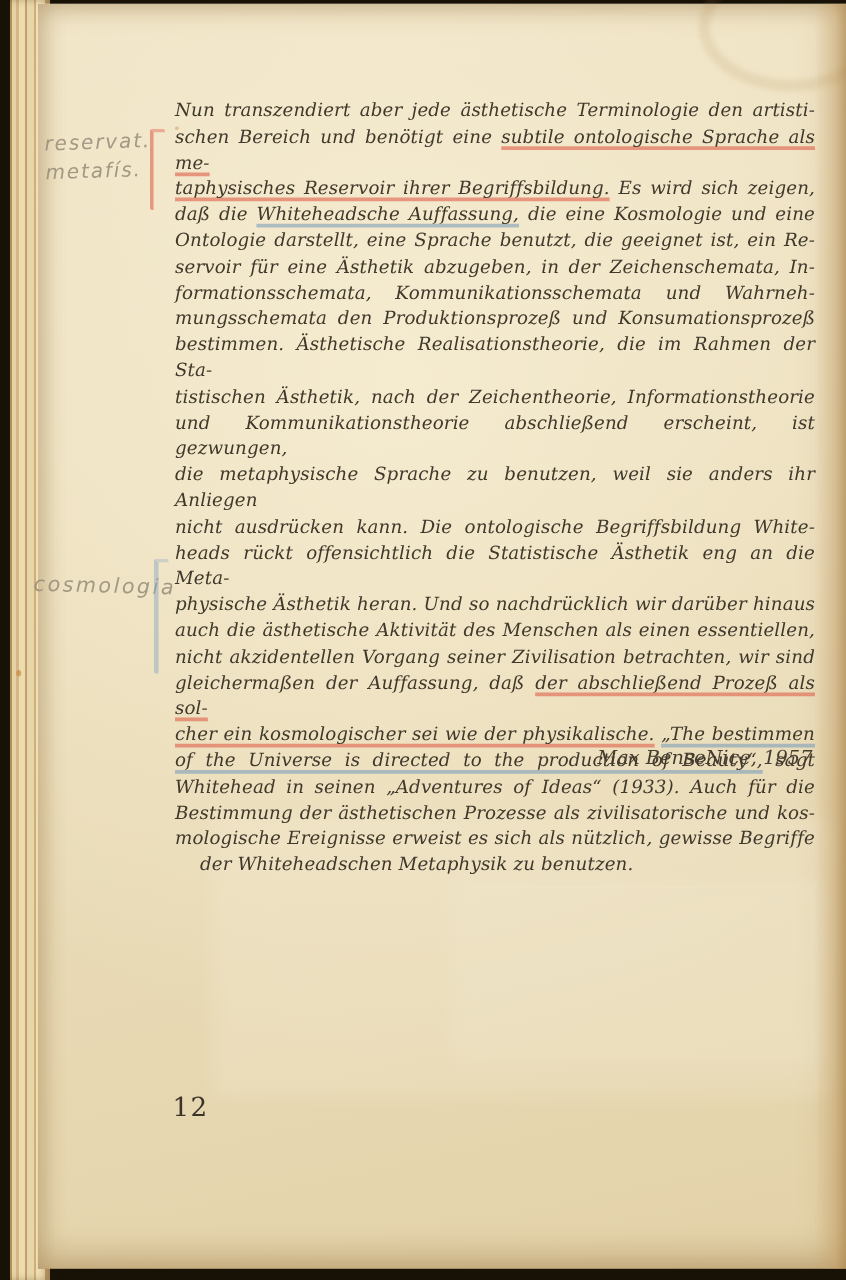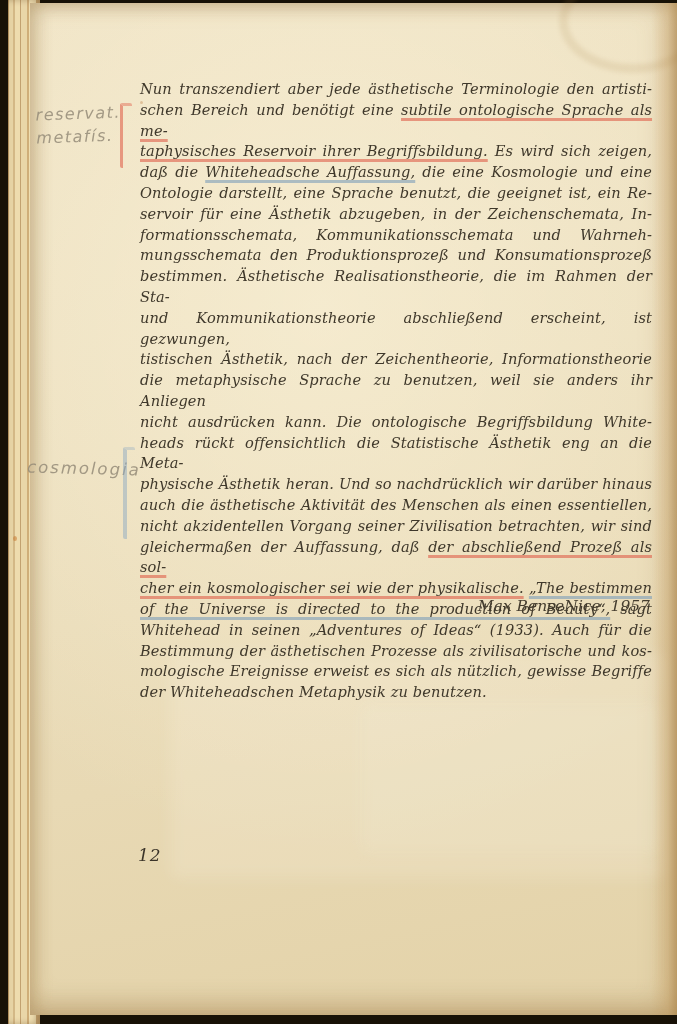--- a/index.html
+++ b/index.html
@@ -53,38 +53,38 @@
   .showthrough.a{left:140px;top:650px;width:495px;height:225px;}
   .showthrough.b{left:330px;top:700px;width:300px;height:150px;background:rgba(250,244,228,.12);}
 
   
   .text-block{
     position:absolute;left:110px;top:76px;width:512px;
     font-style:italic;font-size:14.6px;line-height:20.8px;
     color:#3f382b;letter-spacing:.1px;
   }
   .line{text-align:justify;text-align-last:justify;white-space:normal;}
-  .line.last{text-align-last:left;}
+  .line.last{text-align-last:left;margin-left:20px;}
   .mark-red{
     text-decoration:underline;text-decoration-color:rgba(223,99,78,.62);
     text-decoration-thickness:2.6px;text-underline-offset:3.2px;text-decoration-skip-ink:none;
   }
   .mark-blue{
     text-decoration:underline;text-decoration-color:rgba(128,159,186,.62);
     text-decoration-thickness:2.6px;text-underline-offset:3.2px;text-decoration-skip-ink:none;
   }
 
   .signature-row{
     position:absolute;left:110px;top:594px;width:510px;
     display:flex;justify-content:flex-end;
     font-style:italic;font-size:15.5px;color:#453d2f;
   }
   .page-number{
-    position:absolute;left:108px;top:842px;
-    font-size:17px;color:#3b3429;letter-spacing:1px;font-style:italic;
+    position:absolute;left:108px;top:871px;
+    font-size:21px;color:#3b3429;letter-spacing:1px;
   }
 
   
   .pencil{
     font-family:"DejaVu Sans", sans-serif;font-style:italic;
     color:rgba(148,139,120,.85);letter-spacing:1.5px;
   }
   .note-top{
     position:absolute;left:6px;top:99px;font-size:16px;line-height:23px;
     transform:rotate(-2deg);
@@ -131,22 +131,22 @@
     <div class="text-block" id="text-block">
         <div class="line"><span>Nun transzendiert aber jede ästhetische Terminologie den artisti-</span></div>
         <div class="line"><span>schen Bereich und benötigt eine </span><span class="mark-red">subtile ontologische Sprache als me-</span></div>
         <div class="line"><span class="mark-red">taphysisches Reservoir ihrer Begriffsbildung.</span><span> Es wird sich zeigen,</span></div>
         <div class="line"><span>daß die </span><span class="mark-blue">Whiteheadsche Auffassung,</span><span> die eine Kosmologie und eine</span></div>
         <div class="line"><span>Ontologie darstellt, eine Sprache benutzt, die geeignet ist, ein Re-</span></div>
         <div class="line"><span>servoir für eine Ästhetik abzugeben, in der Zeichenschemata, In-</span></div>
         <div class="line"><span>formationsschemata, Kommunikationsschemata und Wahrneh-</span></div>
         <div class="line"><span>mungsschemata den Produktionsprozeß und Konsumationsprozeß</span></div>
         <div class="line"><span>bestimmen. Ästhetische Realisationstheorie, die im Rahmen der Sta-</span></div>
+        <div class="line"><span>tistischen Ästhetik, nach der Zeichentheorie, Informationstheorie</span></div>
         <div class="line"><span>und Kommunikationstheorie abschließend erscheint, ist gezwungen,</span></div>
-        <div class="line"><span>tistischen Ästhetik, nach der Zeichentheorie, Informationstheorie</span></div>
         <div class="line"><span>die metaphysische Sprache zu benutzen, weil sie anders ihr Anliegen</span></div>
         <div class="line"><span>nicht ausdrücken kann. Die ontologische Begriffsbildung White-</span></div>
         <div class="line"><span>heads rückt offensichtlich die Statistische Ästhetik eng an die Meta-</span></div>
         <div class="line"><span>physische Ästhetik heran. Und so nachdrücklich wir darüber hinaus</span></div>
         <div class="line"><span>auch die ästhetische Aktivität des Menschen als einen essentiellen,</span></div>
         <div class="line"><span>nicht akzidentellen Vorgang seiner Zivilisation betrachten, wir sind</span></div>
         <div class="line"><span>gleichermaßen der Auffassung, daß </span><span class="mark-red">der abschließend Prozeß als sol-</span></div>
         <div class="line"><span class="mark-red">cher ein kosmologischer sei wie der physikalische.</span><span> </span><span class="mark-blue">„The bestimmen</span></div>
         <div class="line"><span class="mark-blue">of the Universe is directed to the production of Beauty“,</span><span> sagt</span></div>
         <div class="line"><span>Whitehead in seinen „Adventures of Ideas“ (1933). Auch für die</span></div>

